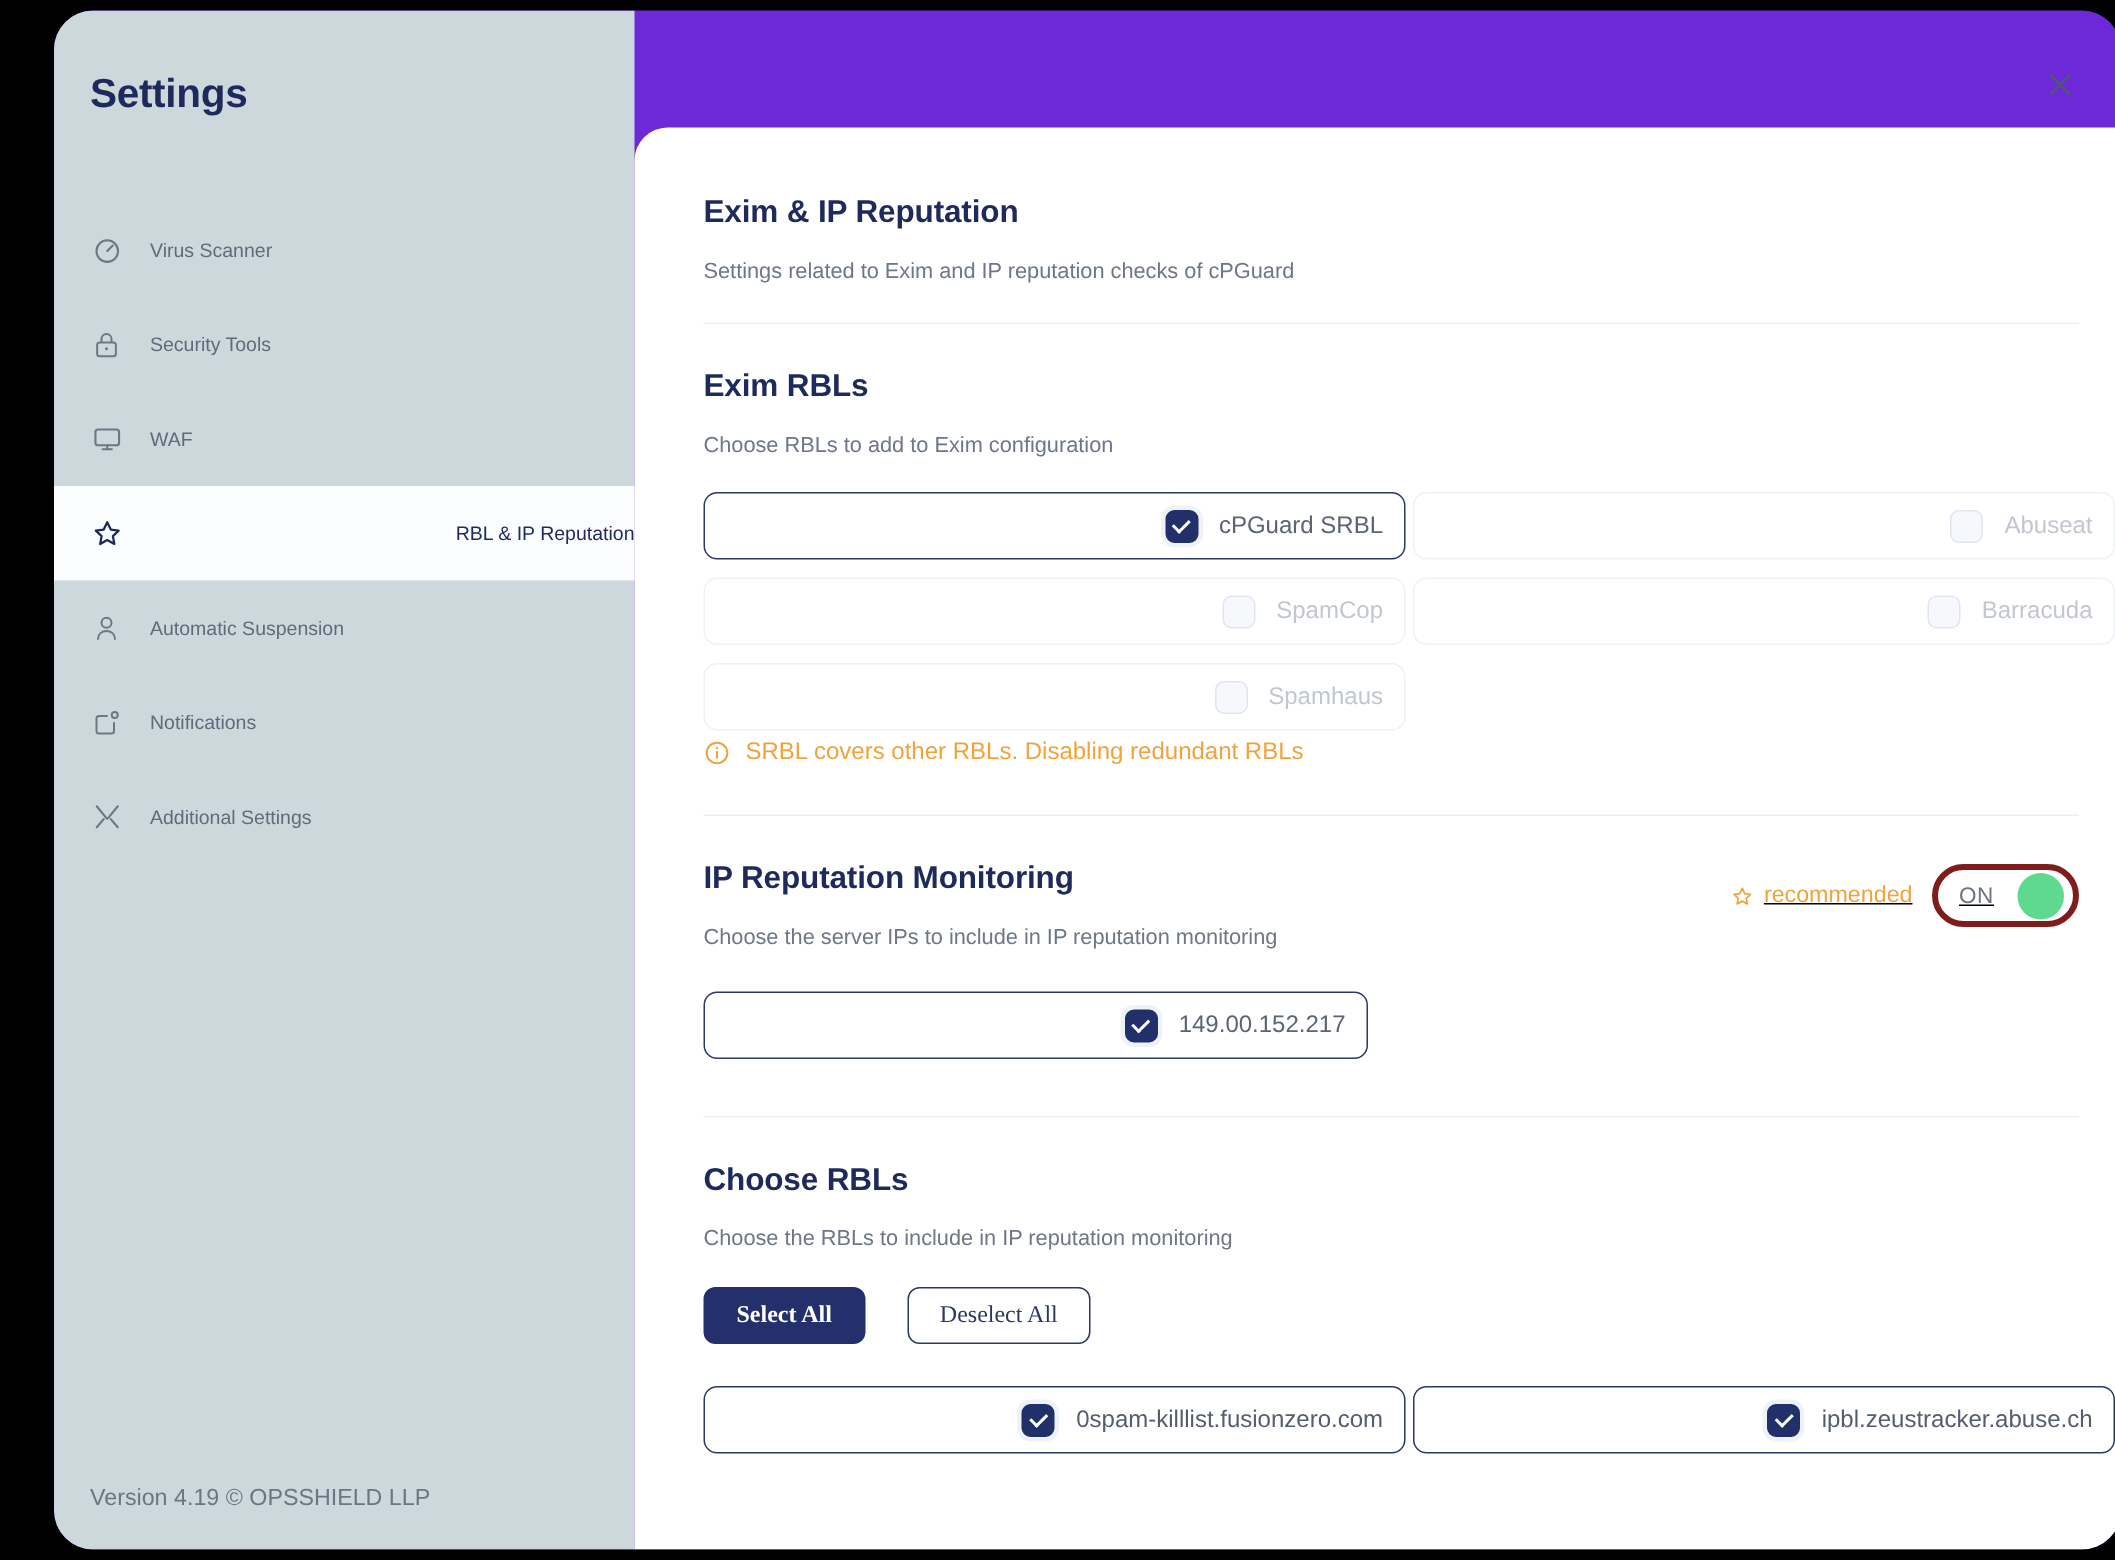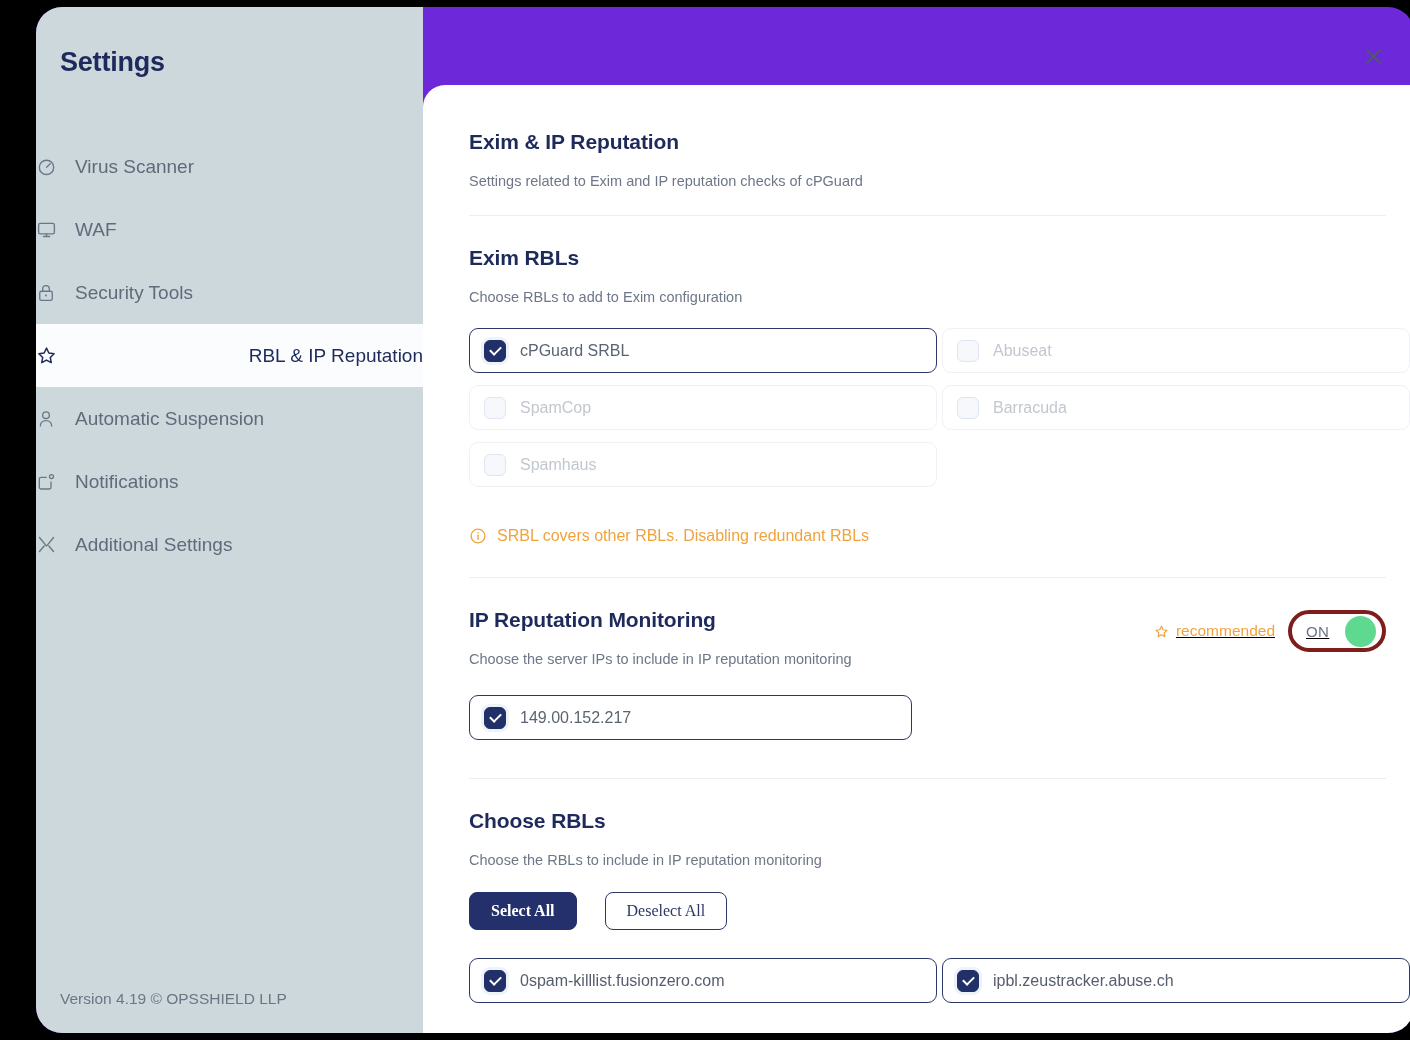--- a/index.html
+++ b/index.html
@@ -53,23 +53,24 @@
     left: 0;
     top: 128px;
     width: 387px;
   }
 
   .nav-item {
     position: relative;
     display: flex;
     align-items: center;
     height: 63px;
+    padding-left: 25px;
     cursor: pointer;
     color: #5f6b7a;
-    font-size: 19px;
+    font-size: 13px;
   }
 
   .nav-item .nav-ico {
     width: 26px;
     height: 24px;
     display: flex;
     align-items: center;
     justify-content: flex-start;
     margin-right: 13px;
     flex: 0 0 26px;
@@ -155,20 +156,21 @@
   .cb-card {
     display: flex;
     align-items: center;
     height: 45px;
     margin: 6px 0;
     padding: 12px 14px;
     border: 1px solid #f0f1f4;
     border-radius: 9px;
     cursor: pointer;
     background: #fff;
+    justify-content: flex-end;
   }
   .cb-card.selected {
     border: 1.5px solid #2b3766;
   }
 
   .cb-box {
     width: 22px;
     height: 22px;
     border-radius: 6px;
     flex: 0 0 22px;
@@ -198,21 +200,20 @@
     font-size: 16px;
     color: #c2c7cf;
   }
   .cb-card.selected .cb-label { color: #5a6472; }
   .cb-card.on-light .cb-label { color: #555e6c; }
 
   
   .warn {
     display: flex;
     align-items: center;
-    margin-top: 34px;
     color: #f0a33c;
     font-size: 16px;
   }
   .warn .w-ico {
     margin-right: 10px;
     display: flex;
     align-items: center;
   }
 
   
@@ -308,37 +309,37 @@
           <svg width="21" height="21" viewBox="0 0 24 24" fill="none" stroke="#6b7785" stroke-width="1.6">
             <circle cx="12" cy="13" r="8.2"></circle>
             <path d="M12 13 L16.2 8.8" stroke-linecap="round"></path>
           </svg>
         </span>
         <span>Virus Scanner</span>
       </div>
 
       <div class="nav-item">
         <span class="nav-ico">
-          <svg width="21" height="21" viewBox="0 0 24 24" fill="none" stroke="#6b7785" stroke-width="1.6">
-            <rect x="3" y="5" width="18" height="12" rx="2"></rect>
-            <path d="M12 17v3M8.5 20h7" stroke-linecap="round"></path>
-          </svg>
-        </span>
-        <span>WAF</span>
-      </div>
-
-      <div class="nav-item">
-        <span class="nav-ico">
           <svg width="20" height="21" viewBox="0 0 24 24" fill="none" stroke="#6b7785" stroke-width="1.6">
             <rect x="4.5" y="10.5" width="15" height="11" rx="2"></rect>
             <path d="M8 10.5V7.8a4 4 0 0 1 8 0v2.7"></path>
             <circle cx="12" cy="15.6" r="1.2" fill="#6b7785" stroke="none"></circle>
           </svg>
         </span>
         <span>Security Tools</span>
+      </div>
+
+      <div class="nav-item">
+        <span class="nav-ico">
+          <svg width="21" height="21" viewBox="0 0 24 24" fill="none" stroke="#6b7785" stroke-width="1.6">
+            <rect x="3" y="5" width="18" height="12" rx="2"></rect>
+            <path d="M12 17v3M8.5 20h7" stroke-linecap="round"></path>
+          </svg>
+        </span>
+        <span>WAF</span>
       </div>
 
       <div class="nav-item active">
         <span class="nav-ico">
           <svg width="21" height="21" viewBox="0 0 24 24" fill="none" stroke="#1d2a5b" stroke-width="1.7">
             <path d="M12 3.6l2.7 5.6 6 .8-4.4 4.2 1.1 6-5.4-3-5.4 3 1.1-6L3.3 10l6-.8z" stroke-linejoin="round"></path>
           </svg>
         </span>
         <span>RBL &amp; IP Reputation</span>
       </div>

